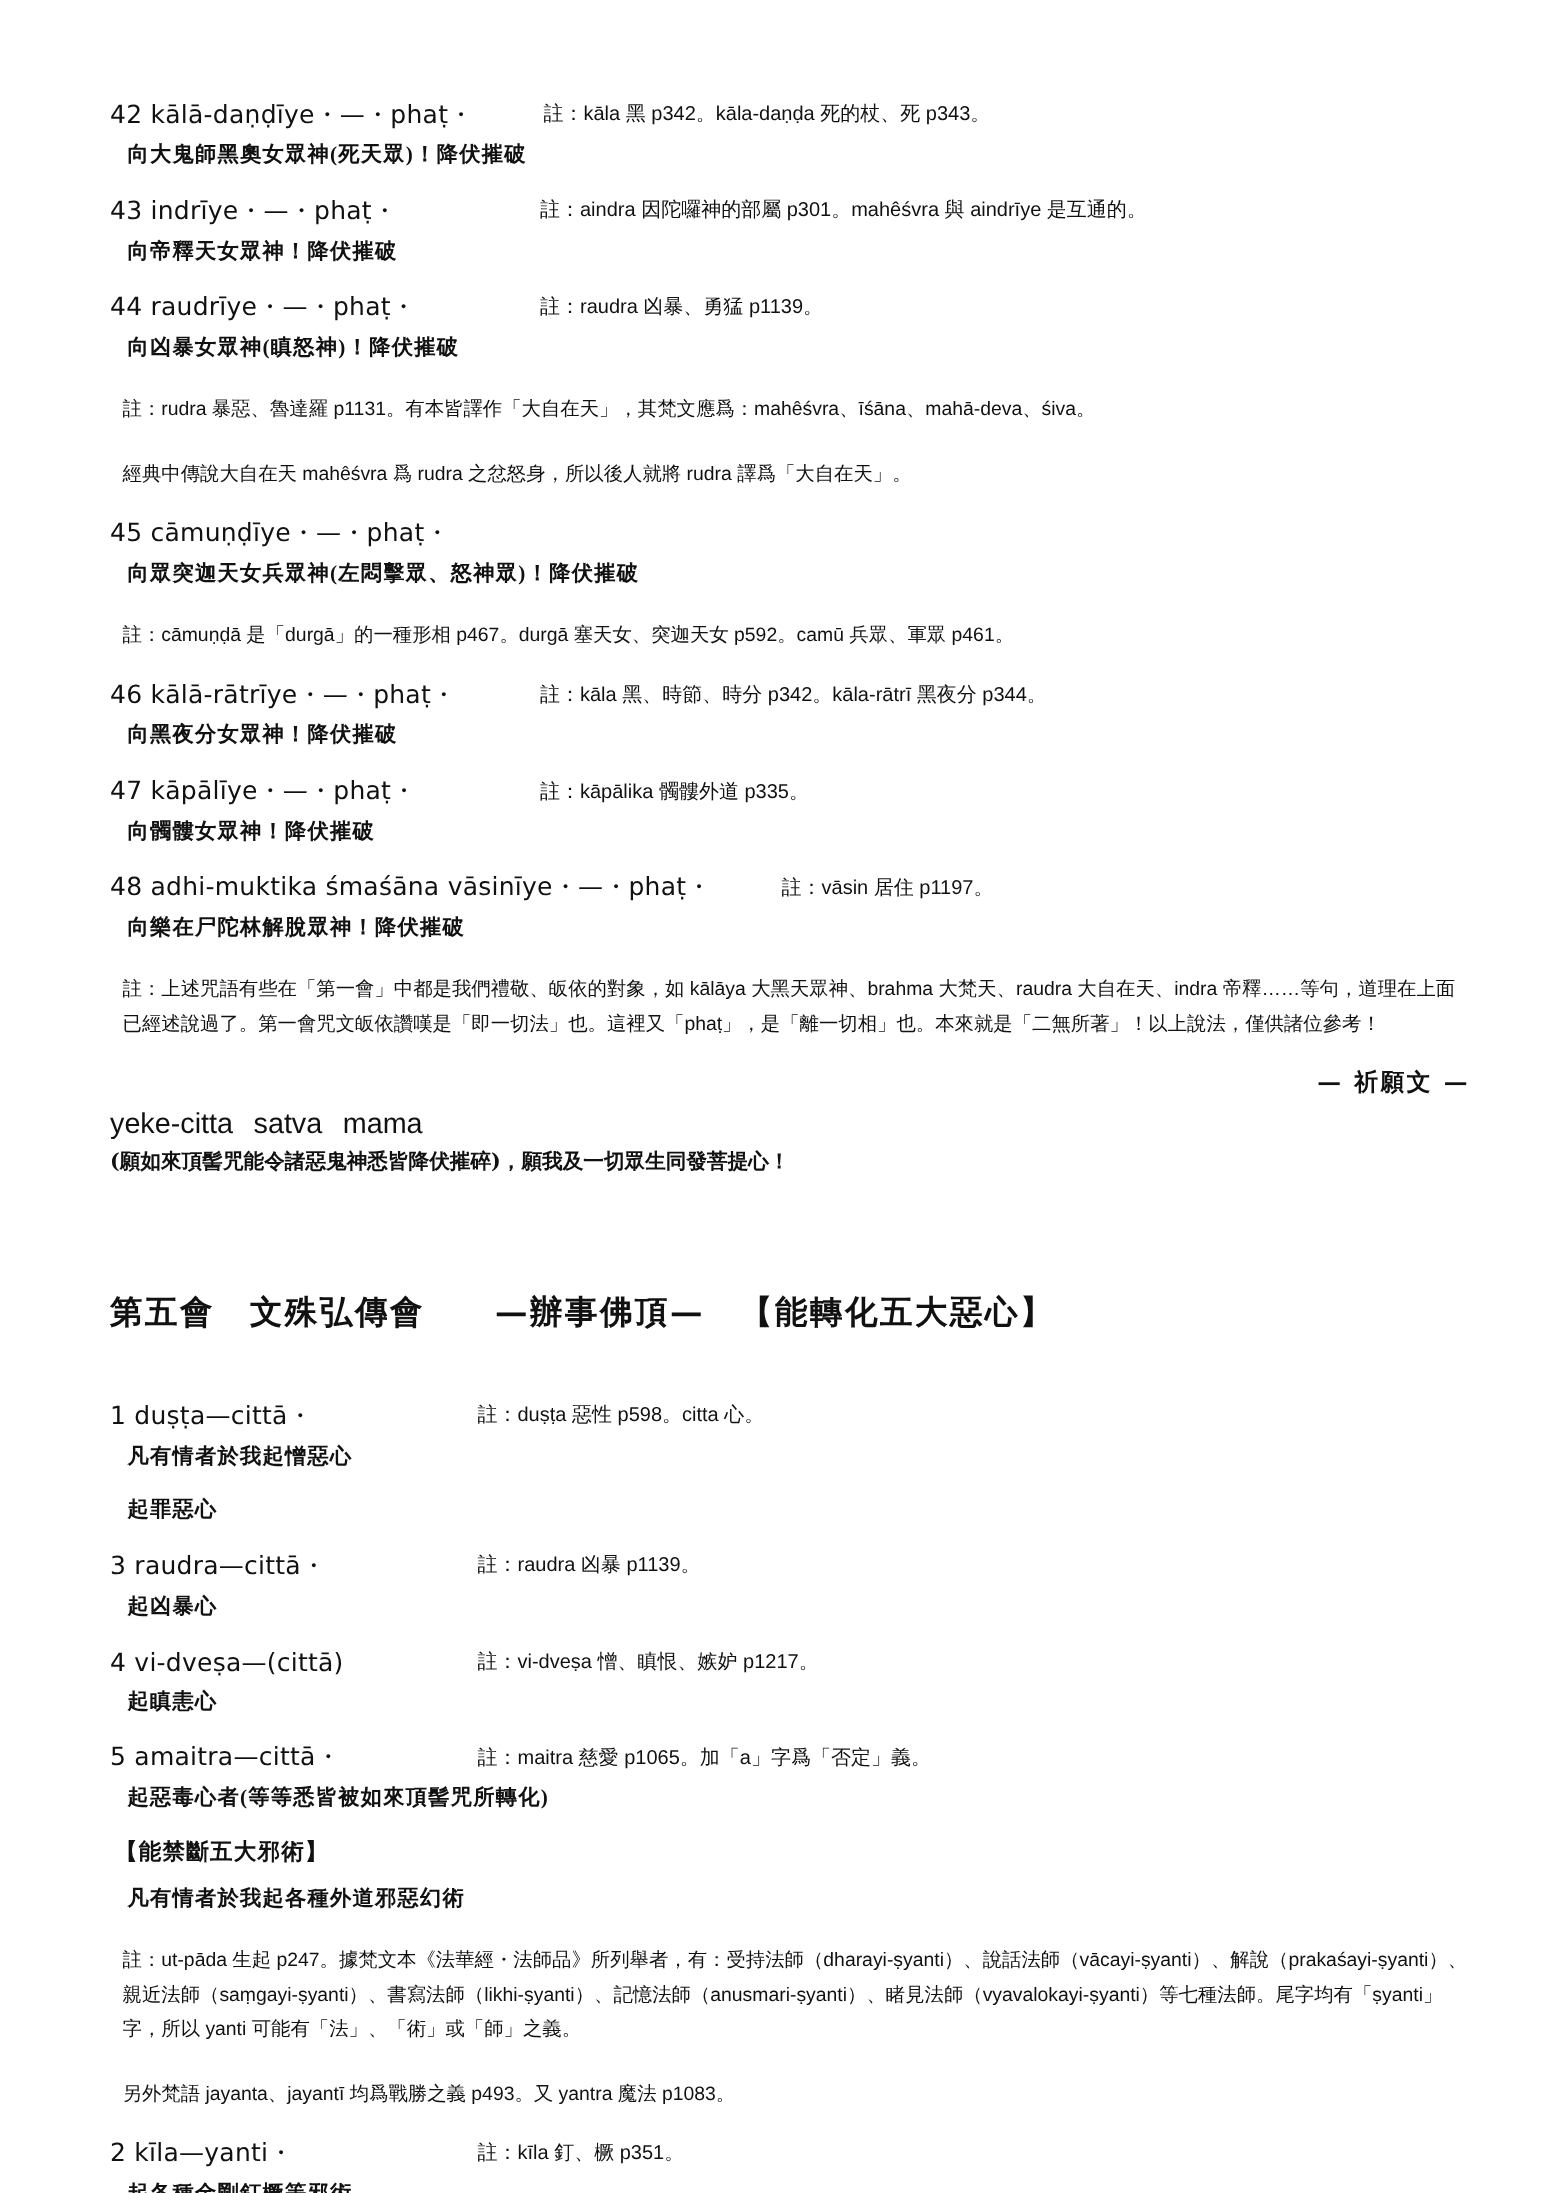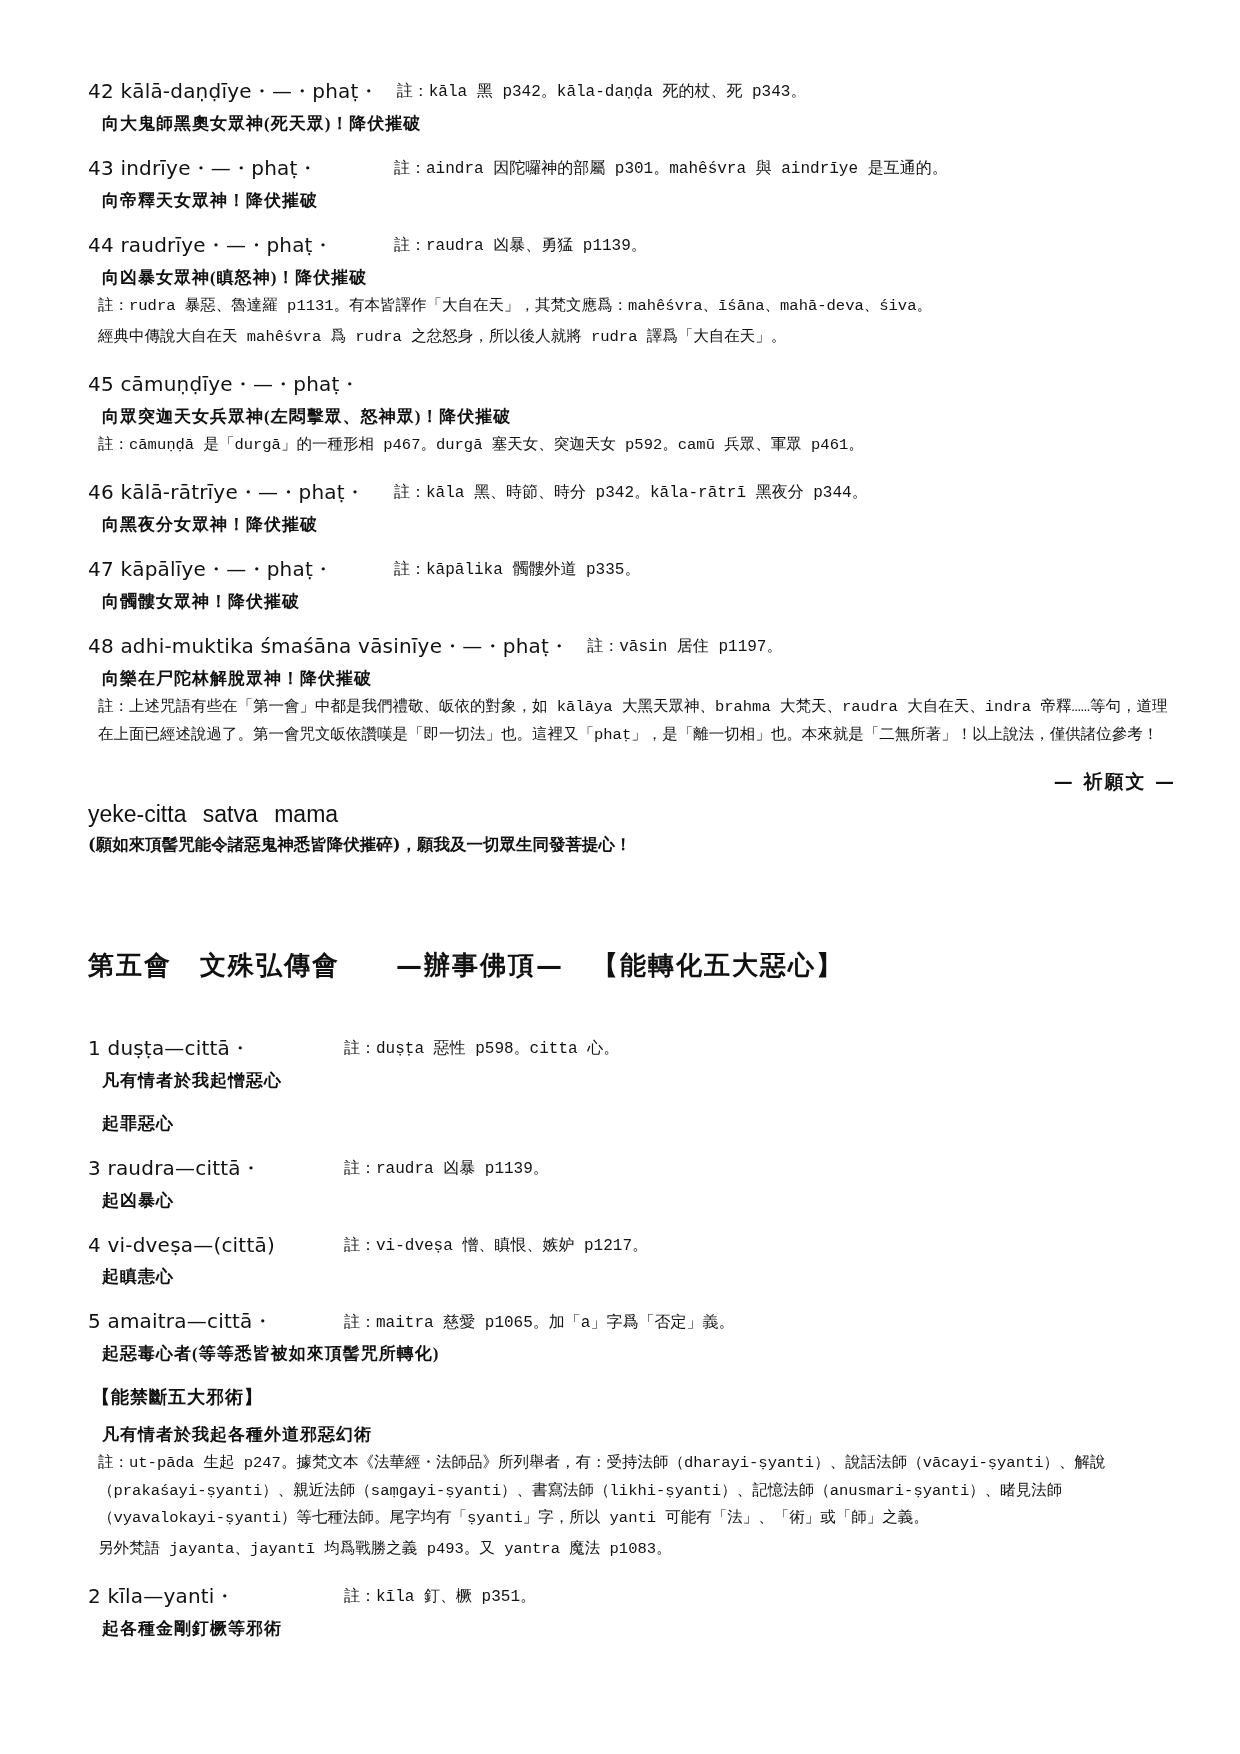--- a/index.html
+++ b/index.html
@@ -2,38 +2,38 @@
 <html><head>
 <meta charset="utf-8">
 <style>
   html,body{margin:0;padding:0;background:#e8e8e8;}
   .page{
     width:1240px;min-height:1754px;margin:0 auto;background:#ffffff;
     box-sizing:border-box;padding:78px 64px 60px 88px;color:#111;
     font-family:"DejaVu Serif","Liberation Serif",serif;
   }
   .entry{margin-bottom:20px;}
-  .entry-line{display:flex;align-items:center;}
+  .entry-line{display:flex;align-items:flex-end;gap:38px;}
   .skt{
     font-family:"DejaVu Sans","Liberation Sans",sans-serif;
     font-size:20px;letter-spacing:0.2px;min-width:288px;flex:0 0 auto;
     padding-right:18px;white-space:nowrap;
   }
   .sec-bc .skt{min-width:238px;}
   .note{
-    font-family:Liberation Mono, monospace;
+    font-family:Liberation Sans, sans-serif;
     font-size:16px;line-height:1.55;
   }
   .entry-line .note{padding-top:2px;}
   .gloss{
     font-weight:700;font-size:17px;margin:7px 0 0 14px;
     font-family:"Liberation Serif","DejaVu Serif",serif;letter-spacing:1px;
   }
   .extra{
-    font-size:15.5px;line-height:1.75;margin:4px 0 0 10px;
+    font-size:15.5px;line-height:1.75;margin:25px 0 0 10px;
   }
   .prayer-header{
     font-weight:700;font-size:19px;margin:2px 0 6px 0;letter-spacing:2px;text-align:right;
   }
   .prayer-mantra{
     font-family:Liberation Sans, sans-serif;
     font-size:23px;margin:0 0 6px 0;word-spacing:10px;
   }
   .prayer-gloss{font-size:16.5px;font-weight:600;}
   .section-header{

